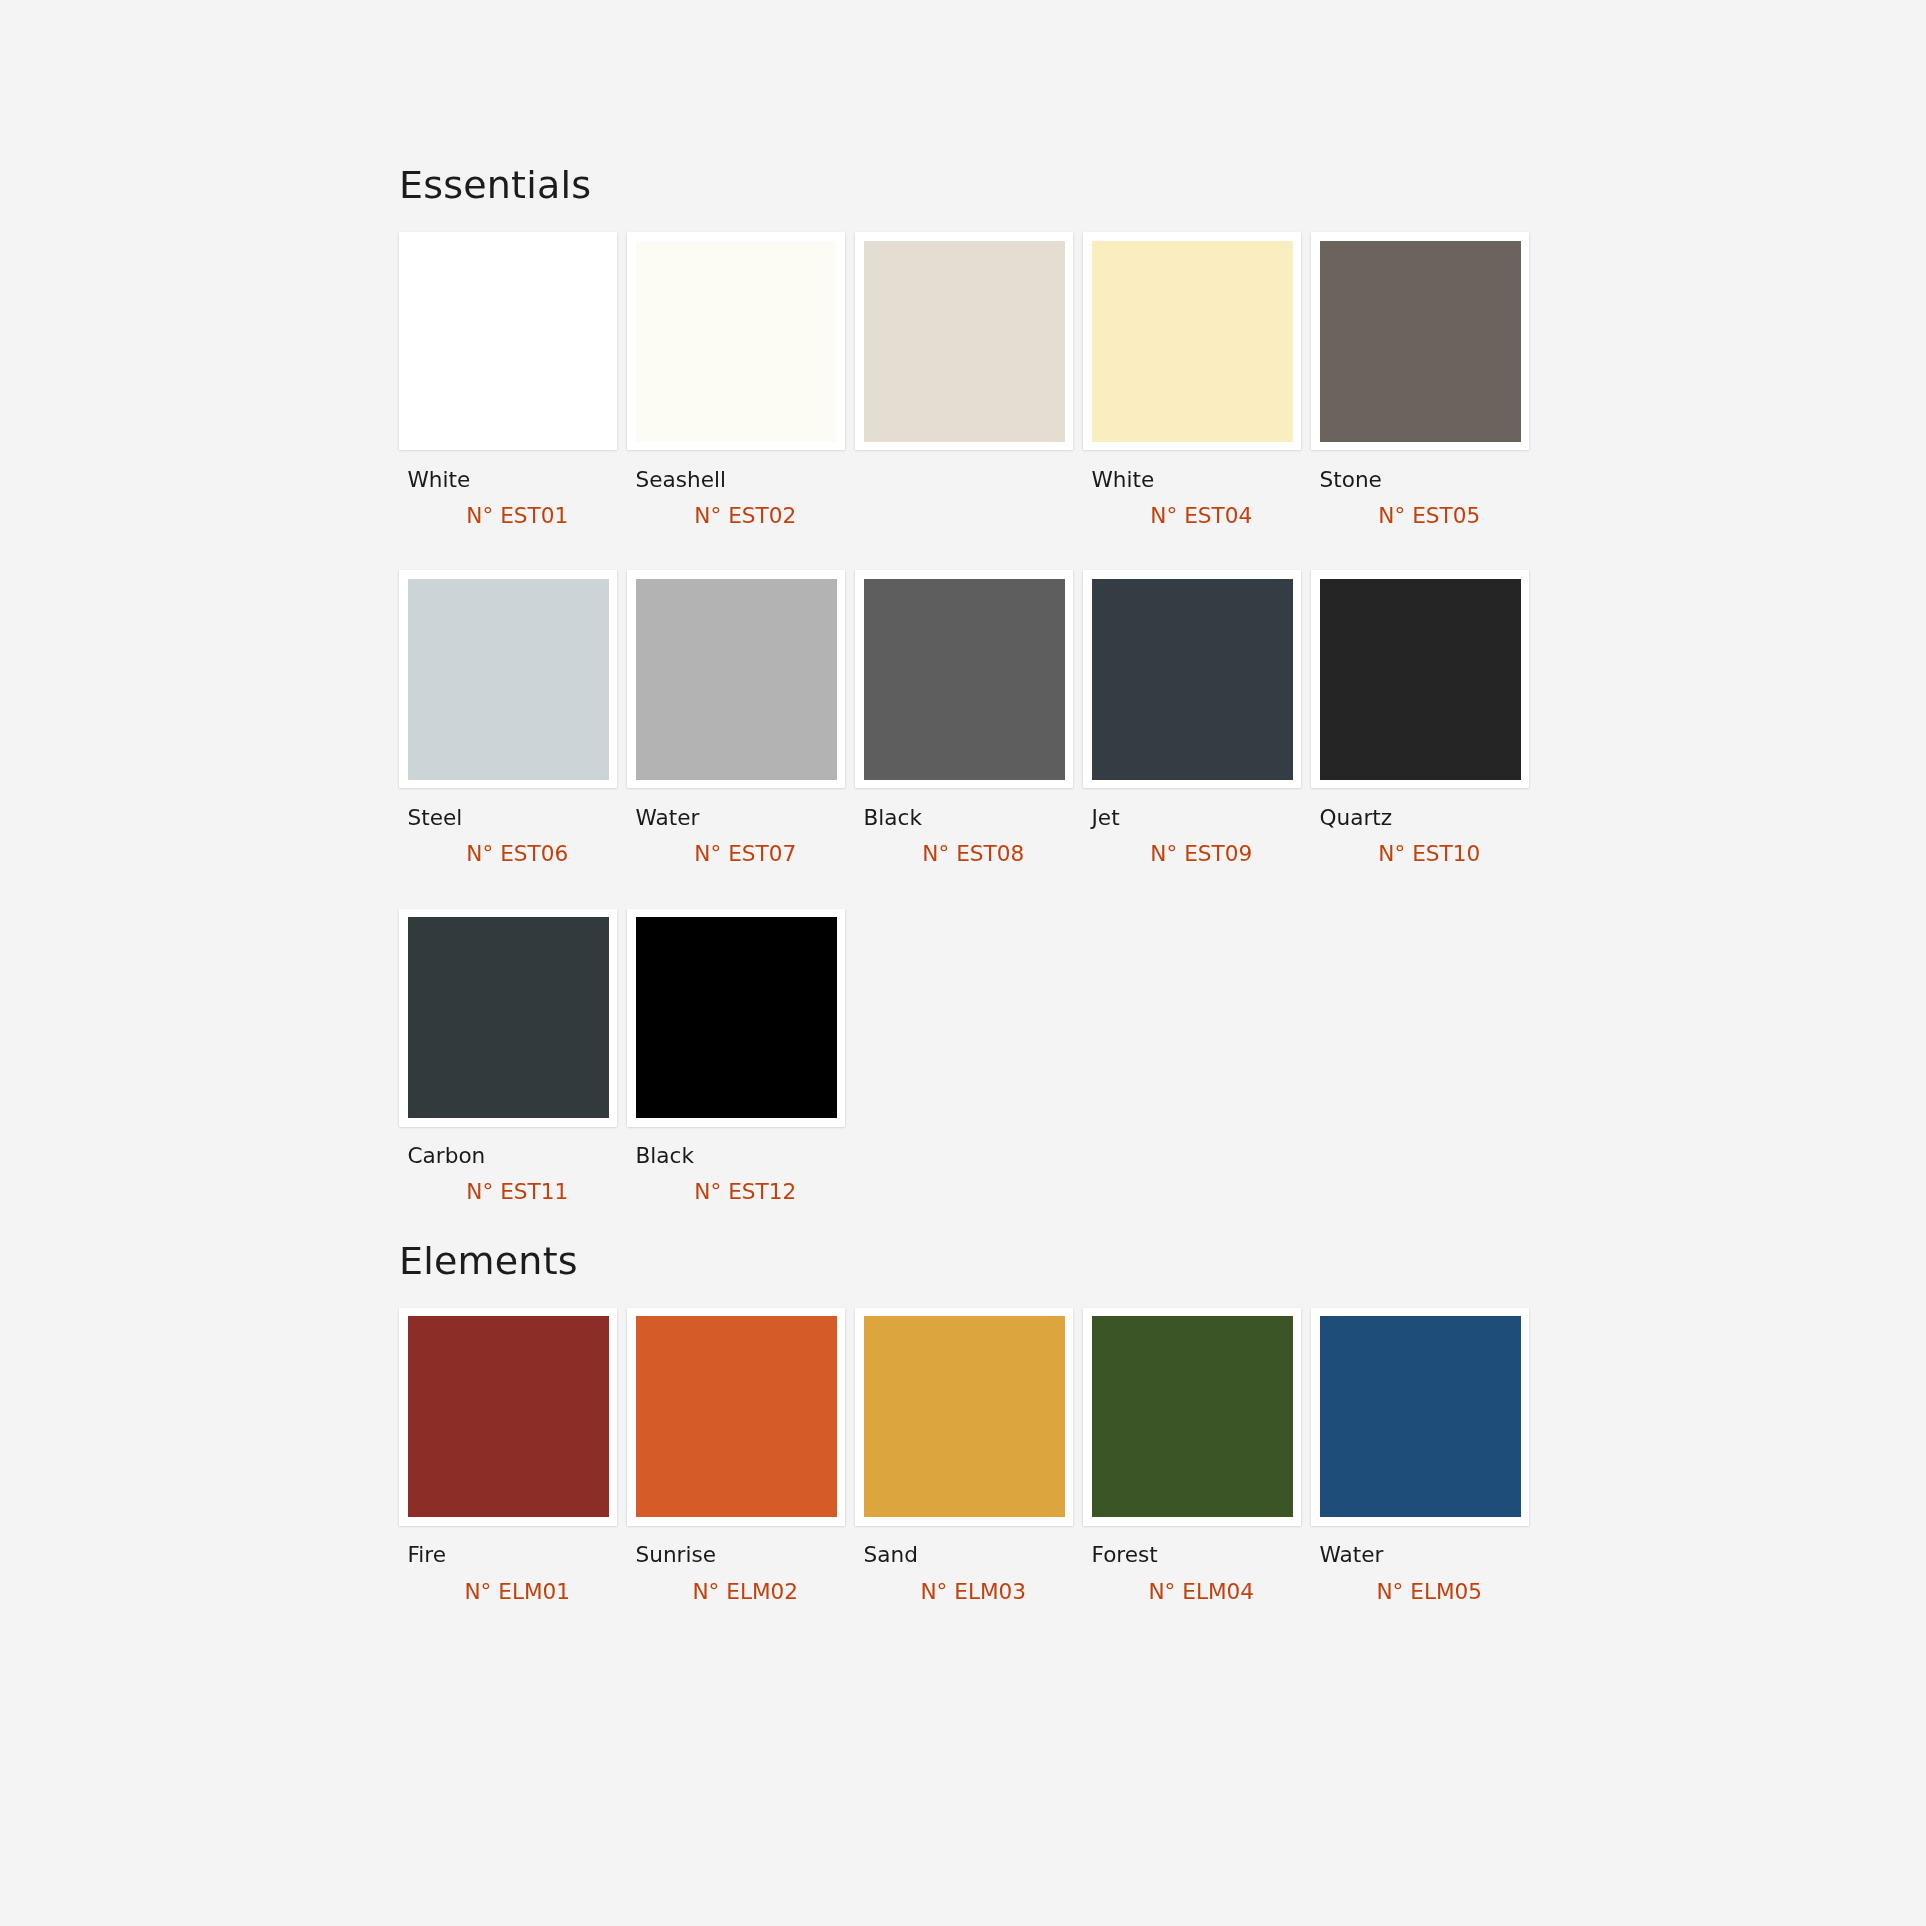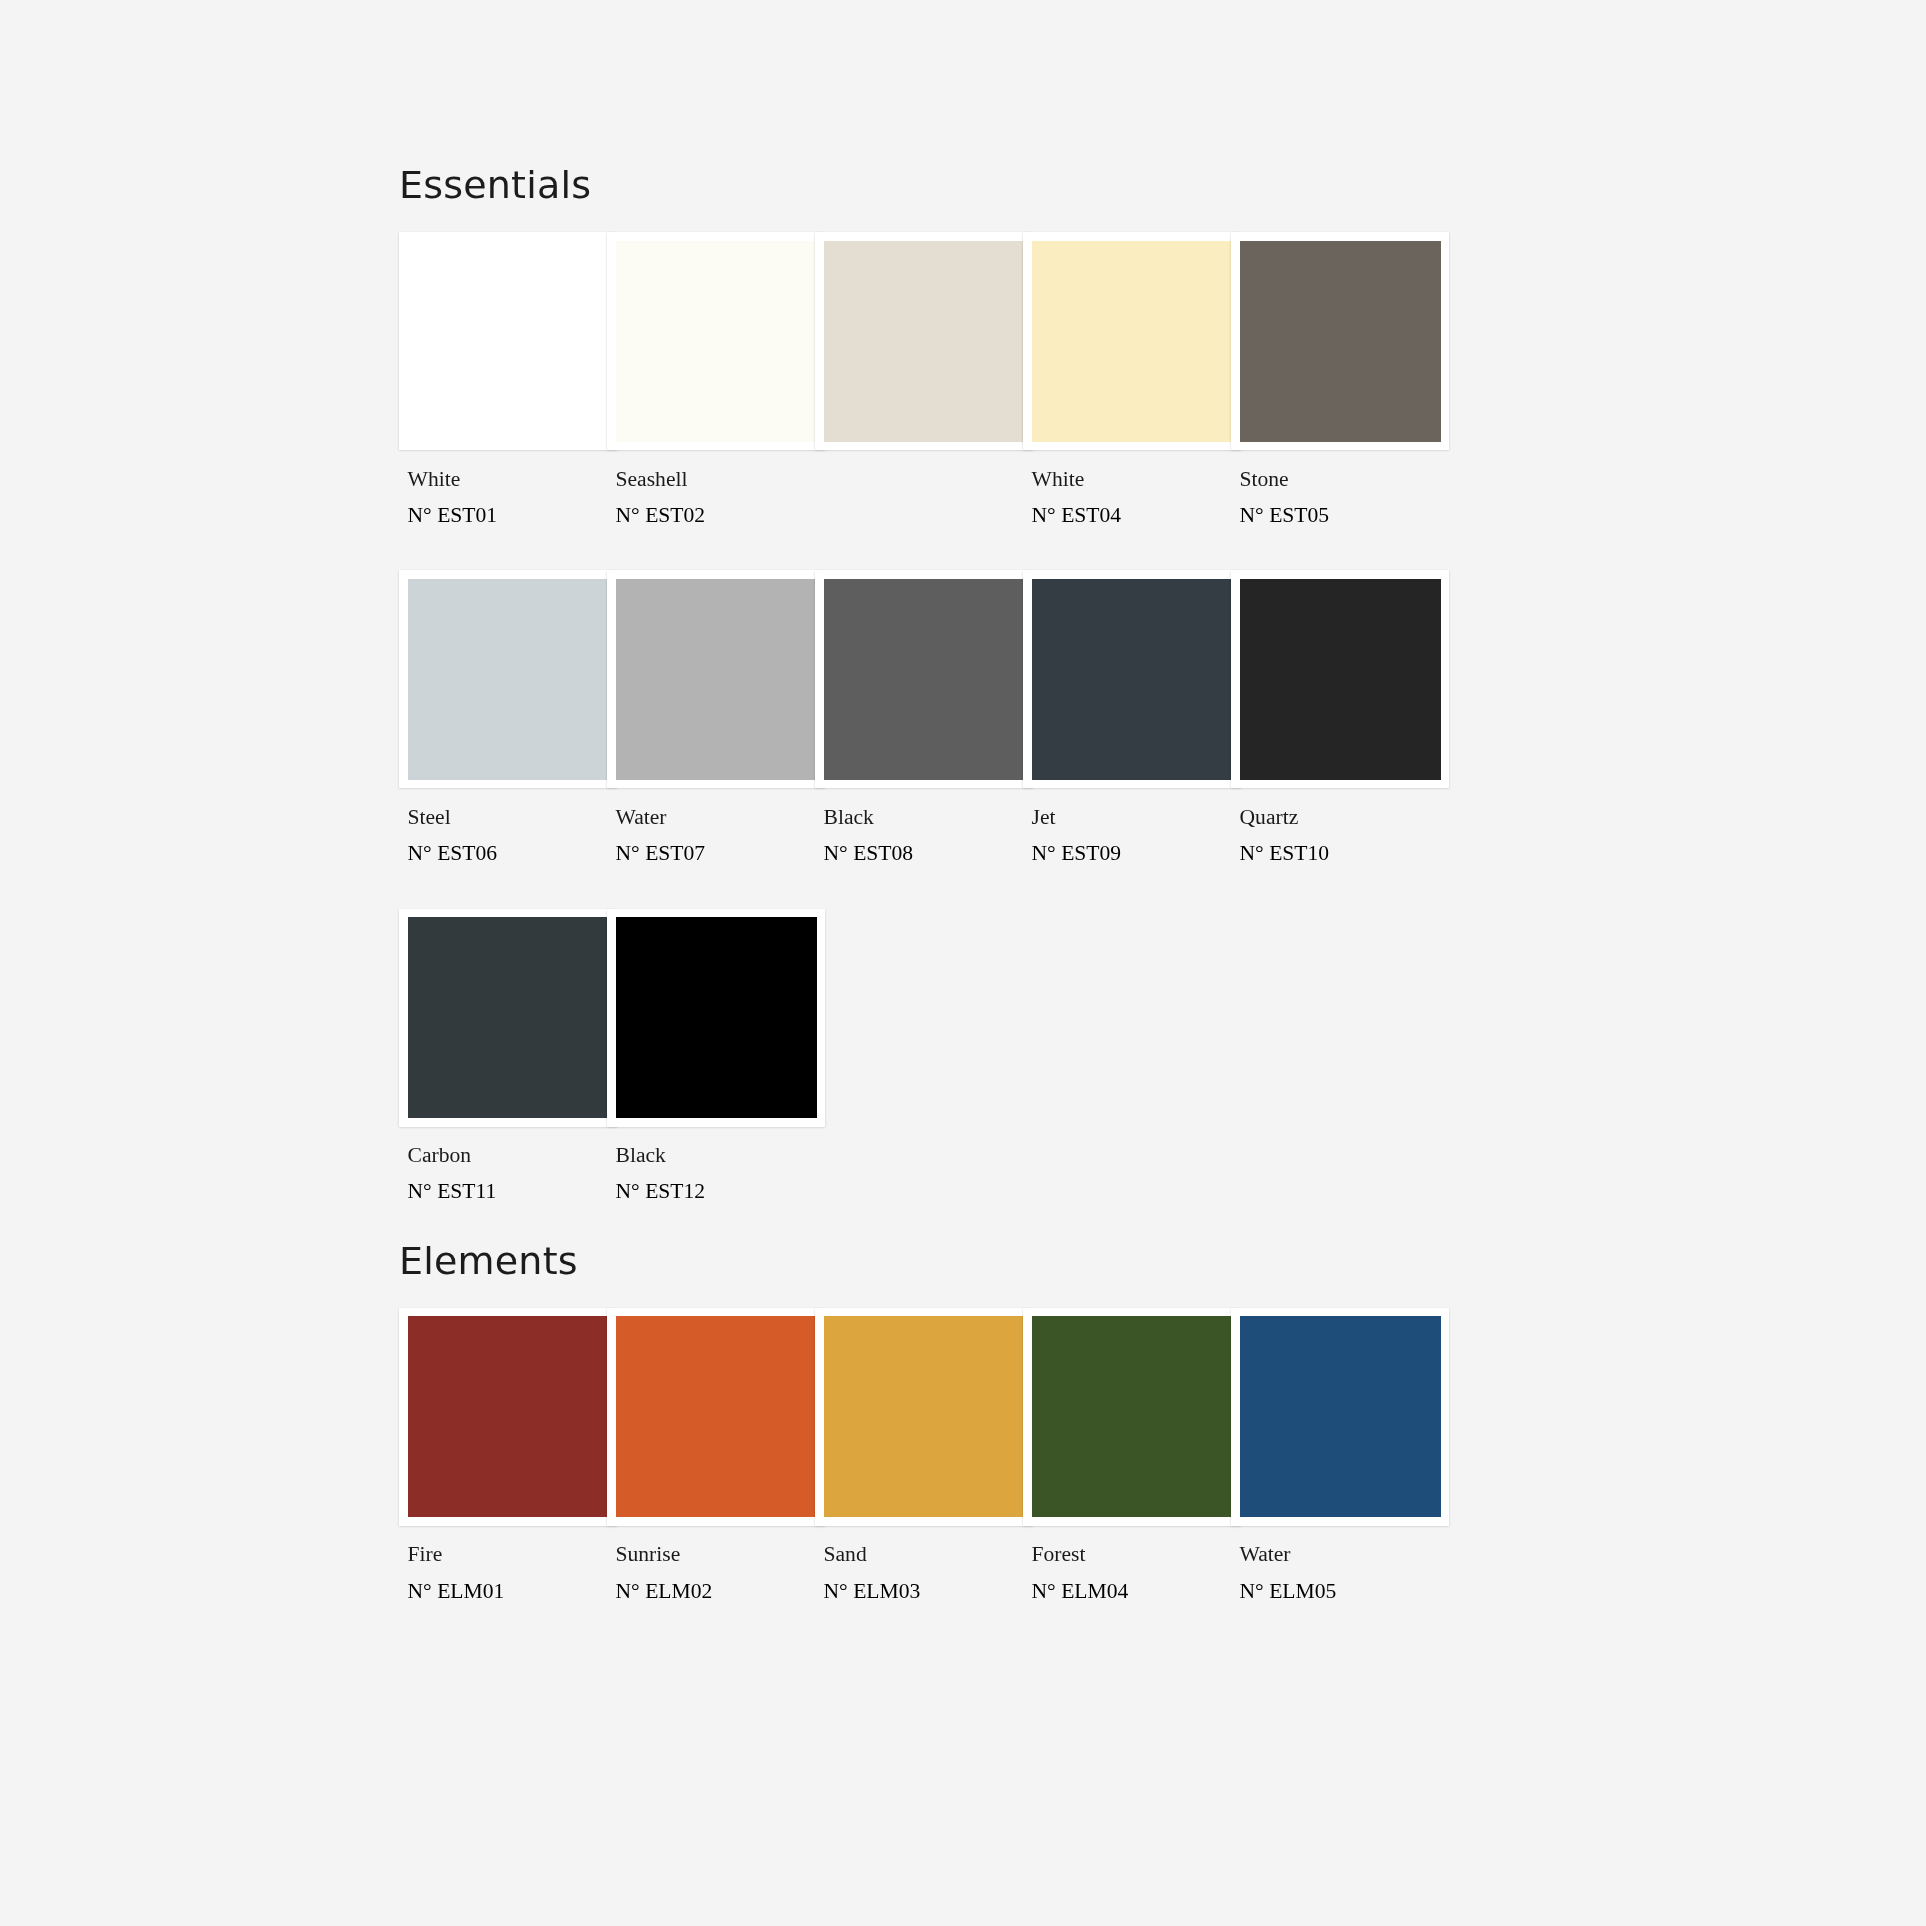--- a/index.html
+++ b/index.html
@@ -37,23 +37,22 @@
   }
 
   .swatch-grid {
     display: flex;
     flex-wrap: wrap;
     width: 1171px;
     gap: 0px;
   }
 
   .swatch-cell {
-    width: 208px;
+    width: 228px;
     margin-bottom: 0px;
-    font-family: Liberation Serif, serif;
   }
 
   .swatch-card {
     width: 218px;
     height: 218px;
     background: #ffffff;
     padding: 8.5px;
     box-shadow: 0 0.8px 2.3px rgba(0,0,0,0.16), 0 0 0.8px rgba(0,0,0,0.10);
   }
 
@@ -73,22 +72,23 @@
     line-height: 1.0;
     color: #1a1a1a;
     margin-bottom: 14.6px;
     white-space: nowrap;
   }
 
   .swatch-code {
     font-size: 21.6px;
     font-weight: 400;
     line-height: 1.0;
-    color: #000000;
+    color: #c2410c;
     white-space: nowrap;
+    text-align: center;
   }
 
   .row-spacer { height: 44px; width: 100%; }
 
   .section-gap { height: 39px; }
 </style>
 </head>
 <body>
 
 <div class="page">

